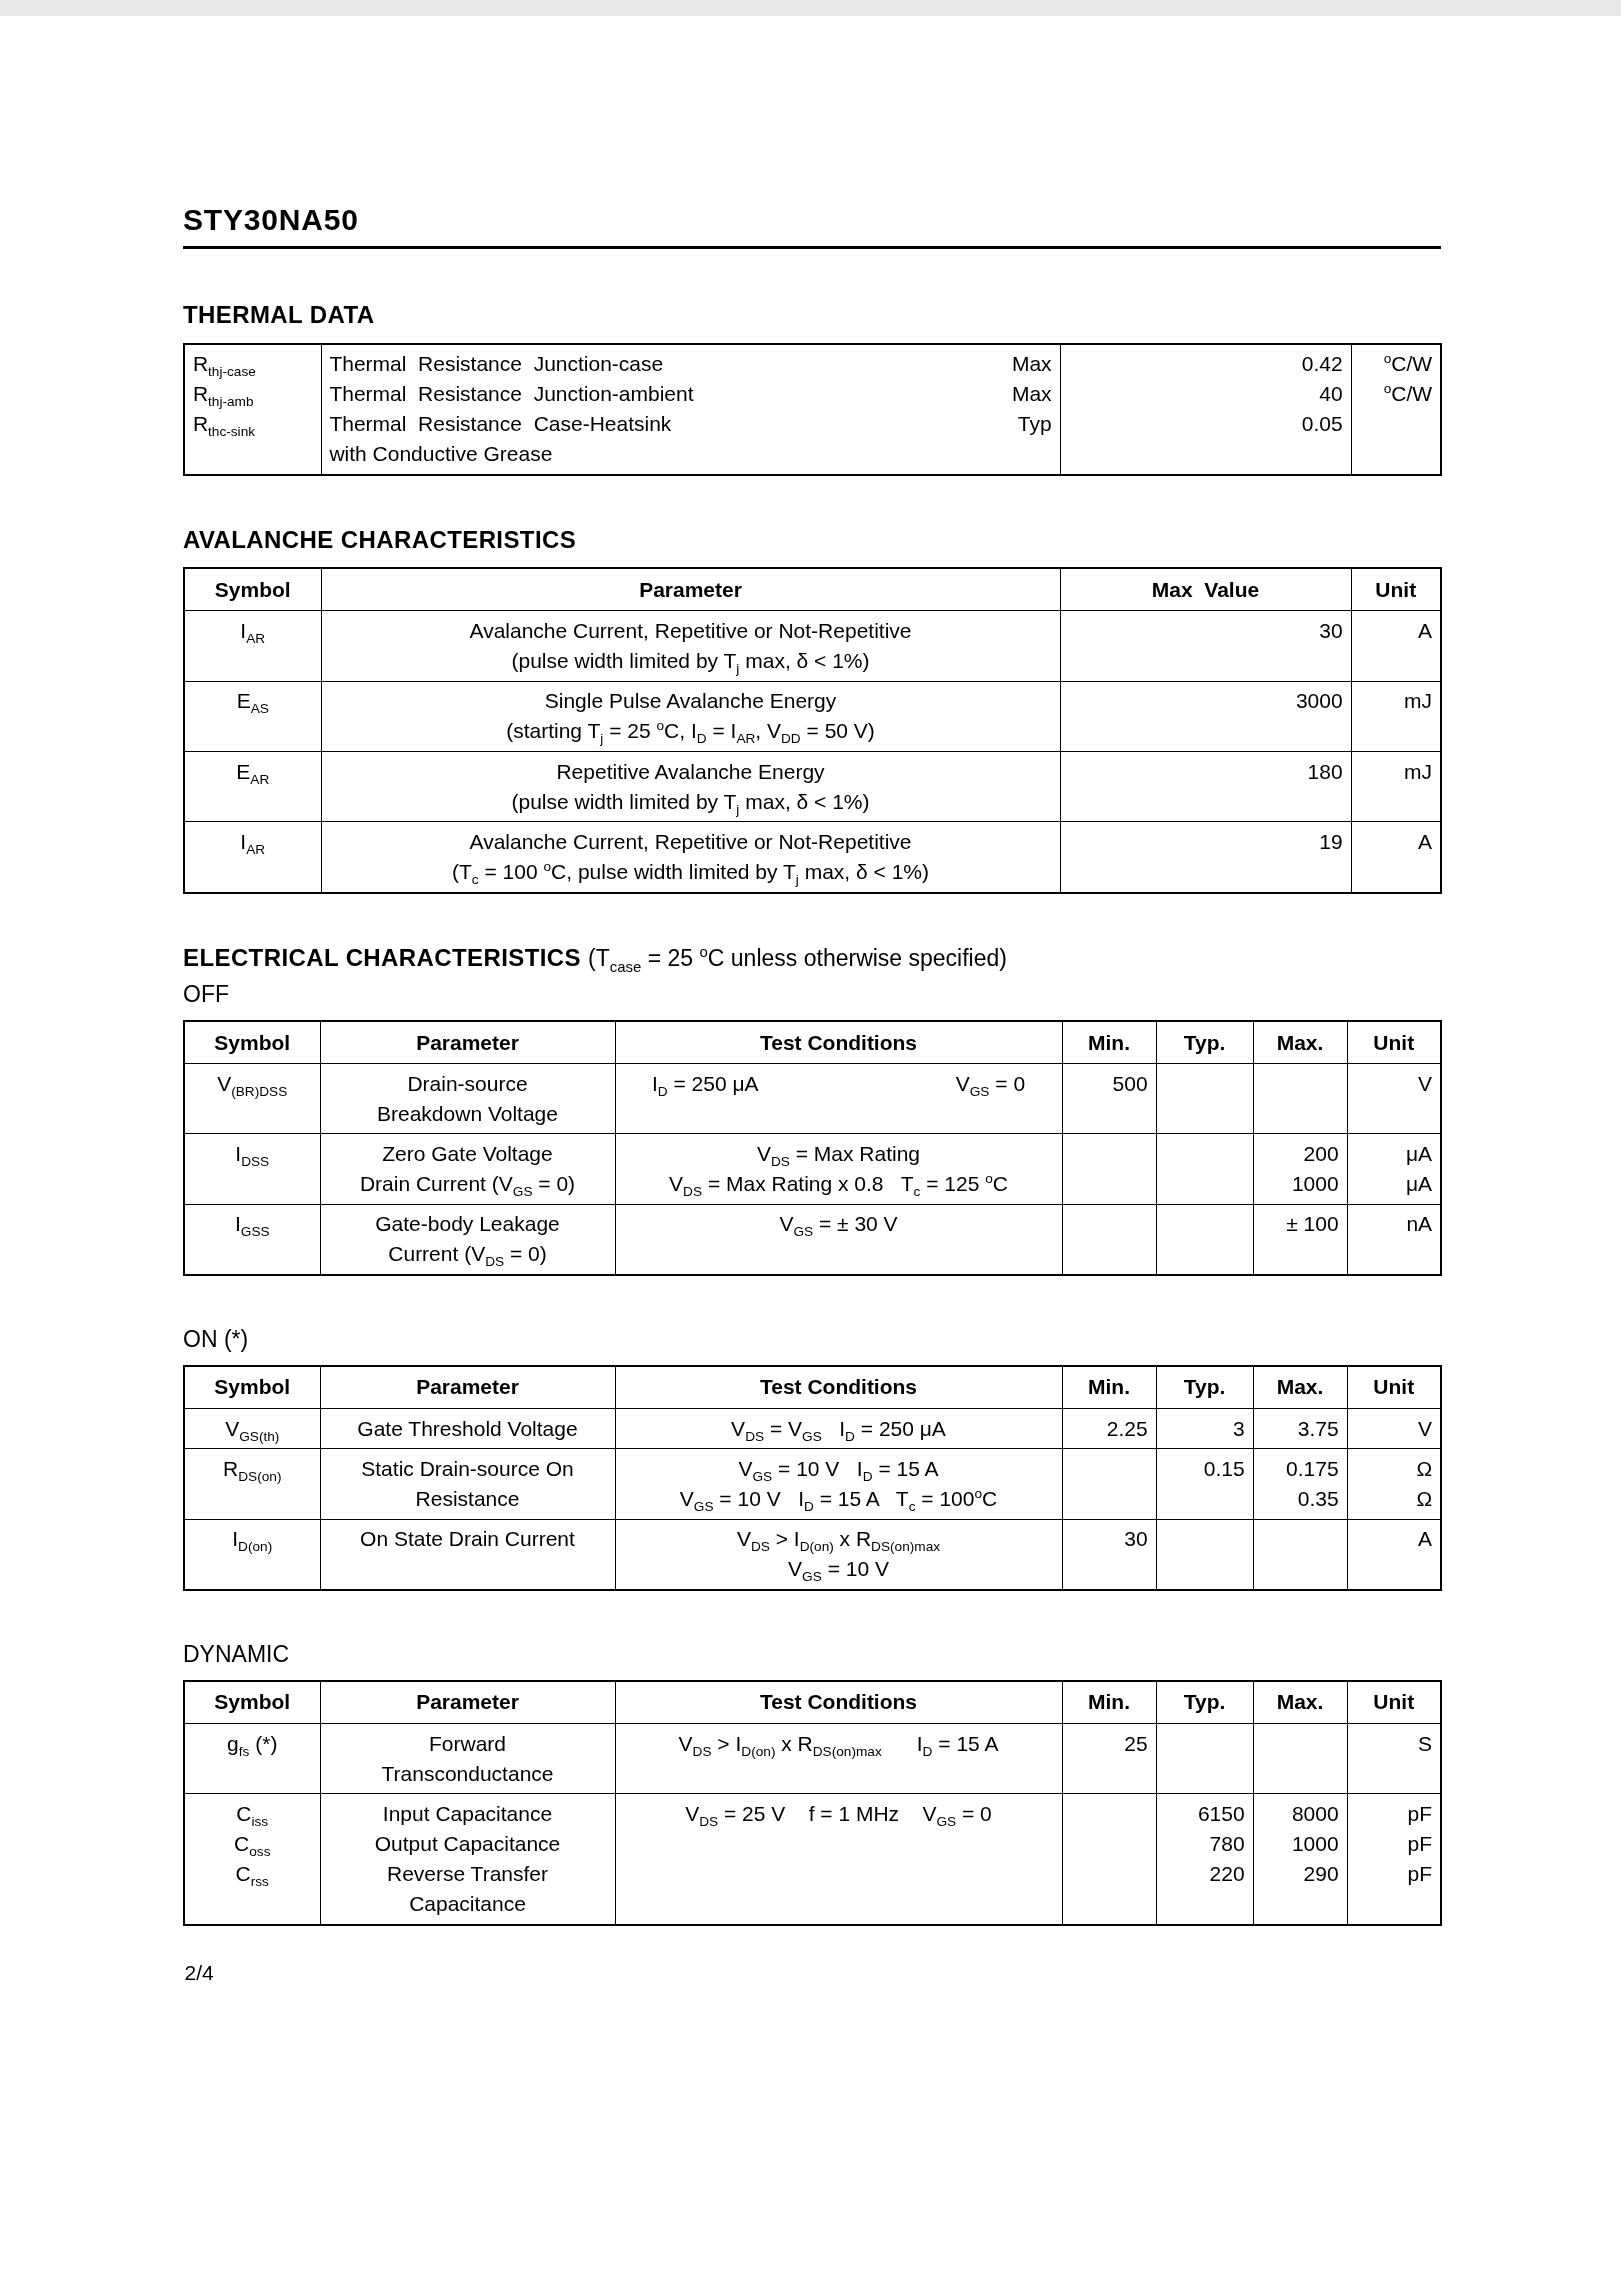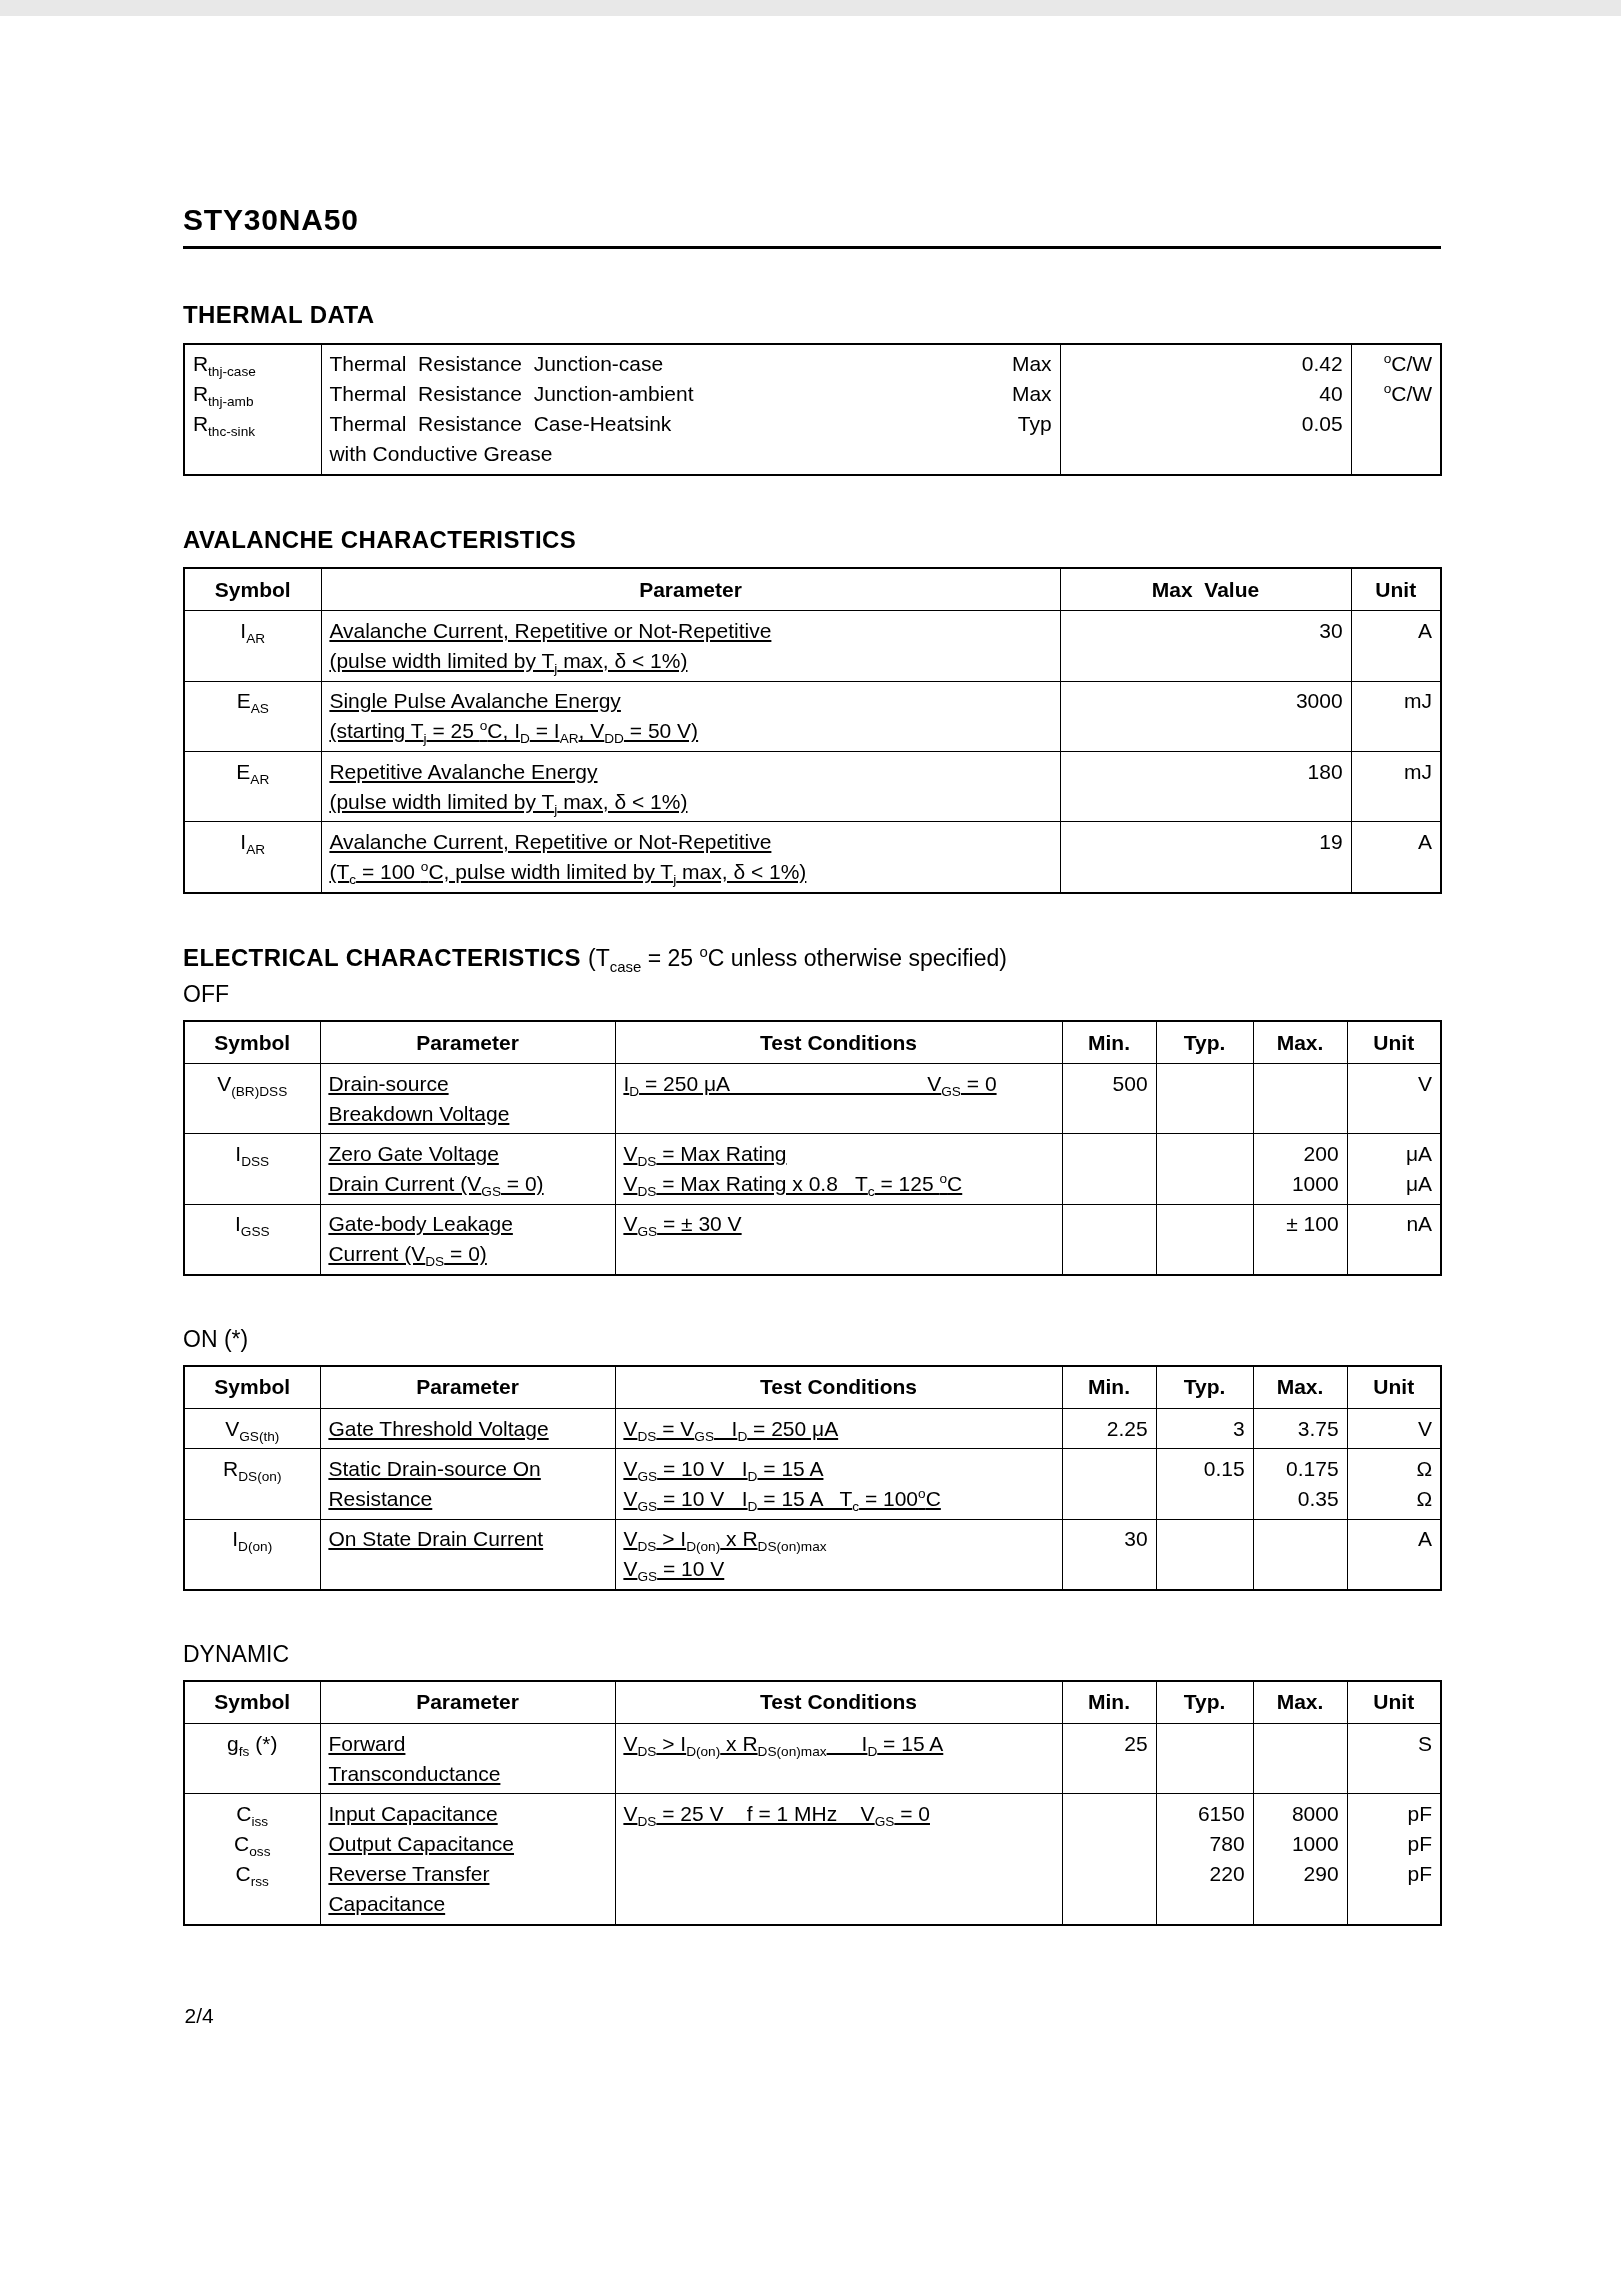--- a/index.html
+++ b/index.html
@@ -24,27 +24,27 @@
   .spec td,.spec th{
     border-top-width:2.4px;border-bottom-width:2.4px;
     vertical-align:top;padding:4.7px 7.9px;
     font-size:21px;line-height:30px;white-space:pre-wrap;
     overflow:hidden;
   }
   .spec th{font-weight:bold;text-align:center;padding:5.5px 4.7px;}
   sub{font-size:65%;line-height:0;}
   sup{font-size:65%;line-height:0;}
   .c-sym{text-align:center;}
-  .c-par,.c-test{text-align:left;text-decoration:underline;}
+  .c-par,.c-test{text-align:center;}
   .c-min,.c-typ,.c-max,.c-unit,.c-val{text-align:right;}
   .t-sym{text-align:left;padding-left:11px;}
   .t-desc{border-right:0 !important;}
   .t-limit{border-left:0 !important;text-align:right;padding-right:23.6px;}
   
-  .footer{position:absolute;left:183px;right:181px;top:1988px;}
+  .footer{position:absolute;left:183px;right:181px;top:1945px;}
   .pageno{font-size:21px;margin:0 0 6.3px 1.6px;}
   .footer-rule{display:flex;align-items:center;}
   .frule{height:3.9px;background:#000;}
   .frule-left{flex:1;}
   .frule-right{width:479px;}
   .logo{display:flex;align-items:center;margin:0 14px 0 12.6px;}
   .logo svg{display:block;}
   .brand{margin-left:9.4px;}
   .brand-name{font-size:27px;font-weight:bold;line-height:1.05;letter-spacing:0;}
   .brand-sub{font-size:17.3px;font-weight:bold;letter-spacing:2.4px;line-height:1.25;}

